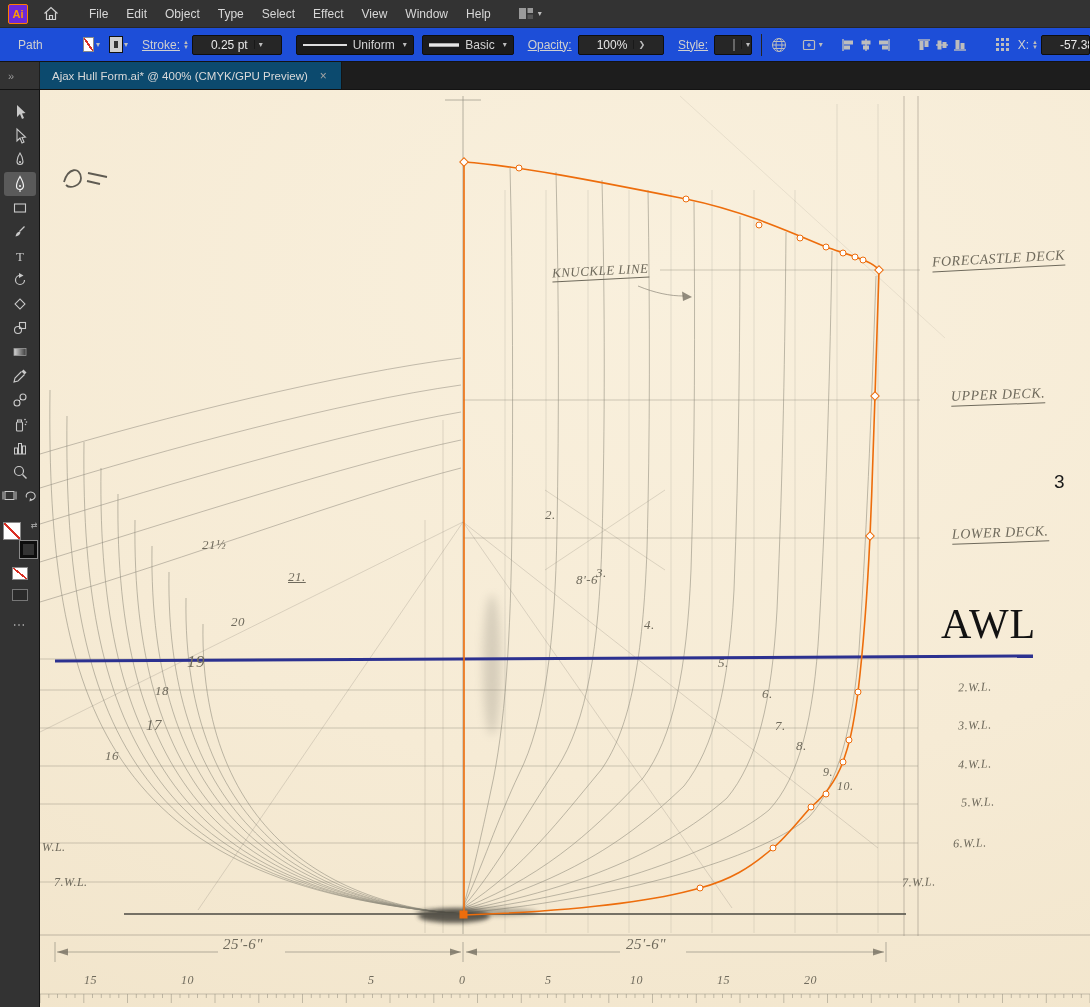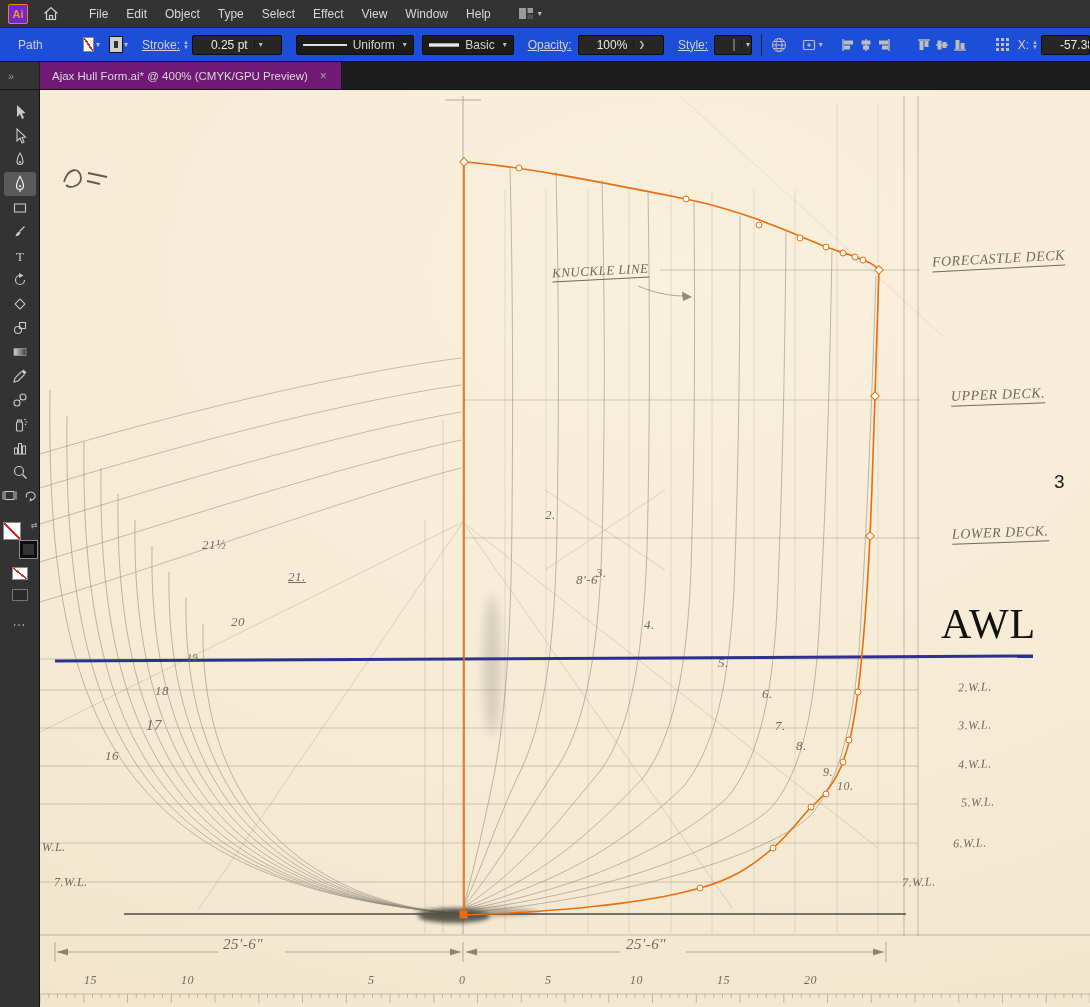--- a/index.html
+++ b/index.html
@@ -34,21 +34,21 @@
   .field .chev{margin-left:6px;font-size:8px;color:#bdbdbd;border-left:1px solid #191919;padding-left:4px}
   .linefield{background:#1c1c1c;border:1px solid var(--field-border);height:20px;display:inline-flex;align-items:center;
              gap:6px;padding:0 6px;border-radius:2px}
   .cb-sep{width:1px;height:22px;background:#242424;margin:0 9px}
   .cb-icon{display:inline-flex;align-items:center;justify-content:center;width:20px;height:20px}
   .align-ic{display:inline-flex;width:18px;height:18px;align-items:center;justify-content:center;margin:0 2px}
 
   
   #tabbar{height:28px;background:#1d1d1d;display:flex;align-items:stretch;border-bottom:1px solid var(--border)}
   .dock-collapse{width:40px;display:flex;align-items:center;justify-content:flex-start;padding-left:8px;color:#9a9a9a;font-size:11px;background:#333;border-right:1px solid #1d1d1d}
-  .doc-tab{background:#701a75;display:flex;align-items:center;gap:10px;padding:0 12px;font-size:11.5px;color:#d9d9d9;border-right:1px solid #141414}
+  .doc-tab{background:#0c4a6e;display:flex;align-items:center;gap:10px;padding:0 12px;font-size:11.5px;color:#d9d9d9;border-right:1px solid #141414}
   .doc-tab .close{color:#a5a5a5;font-size:12px;padding:0 2px}
 
   
   #main{display:flex;height:917px}
   #toolbar{width:40px;background:#333;border-right:1px solid var(--border);padding-top:10px;display:flex;flex-direction:column;align-items:center;flex:0 0 40px}
   .tool{width:32px;height:24px;display:flex;align-items:center;justify-content:center;border-radius:3px}
   .tool.selected{background:#5a5a5a}
   .tool svg{display:block}
   .tool-pair{width:36px;height:22px;display:flex;align-items:center;justify-content:space-between;margin-top:2px}
   .fs-cluster{position:relative;width:36px;height:36px;margin-top:14px}
@@ -468,21 +468,21 @@
         <span class="cl pencil" style="left: 678px; top: 566px; font-size: 13px;">5.</span>
         <span class="cl pencil" style="left: 722px; top: 597px; font-size: 13px;">6.</span>
         <span class="cl pencil" style="left: 735px; top: 629px; font-size: 13px;">7.</span>
         <span class="cl pencil" style="left: 756px; top: 649px; font-size: 13px;">8.</span>
         <span class="cl pencil" style="left: 783px; top: 676px; font-size: 12px;">9.</span>
         <span class="cl pencil" style="left: 797px; top: 690px; font-size: 12px;">10.</span>
         <span class="cl pencil" style="left: 536px; top: 483px; font-size: 13px;">8'-6</span>
         <span class="cl pencil" style="left: 162px; top: 448px; font-size: 13px;">21½</span>
         <span class="cl pencil" style="left: 248px; top: 480px; font-size: 13px; text-decoration: underline;">21.</span>
         <span class="cl pencil" style="left: 191px; top: 525px; font-size: 13px;">20</span>
-        <span class="cl pencil" style="left: 147px; top: 563px; font-size: 10px;">19</span>
+        <span class="cl pencil" style="left: 147px; top: 563px; font-size: 17px;">19</span>
         <span class="cl pencil" style="left: 115px; top: 594px; font-size: 13px;">18</span>
         <span class="cl pencil" style="left: 106px; top: 628px; font-size: 15px;">17</span>
         <span class="cl pencil" style="left: 65px; top: 659px; font-size: 13px;">16</span>
         <span class="cl pencil" style="left: 183px; top: 847px; font-size: 15px;">25'-6"</span>
         <span class="cl pencil" style="left: 586px; top: 847px; font-size: 15px;">25'-6"</span>
         <span class="cl pencil" style="left: 44px; top: 884px; font-size: 12px;">15</span>
         <span class="cl pencil" style="left: 141px; top: 884px; font-size: 12px;">10</span>
         <span class="cl pencil" style="left: 328px; top: 884px; font-size: 12px;">5</span>
         <span class="cl pencil" style="left: 419px; top: 884px; font-size: 12px;">0</span>
         <span class="cl pencil" style="left: 505px; top: 884px; font-size: 12px;">5</span>

